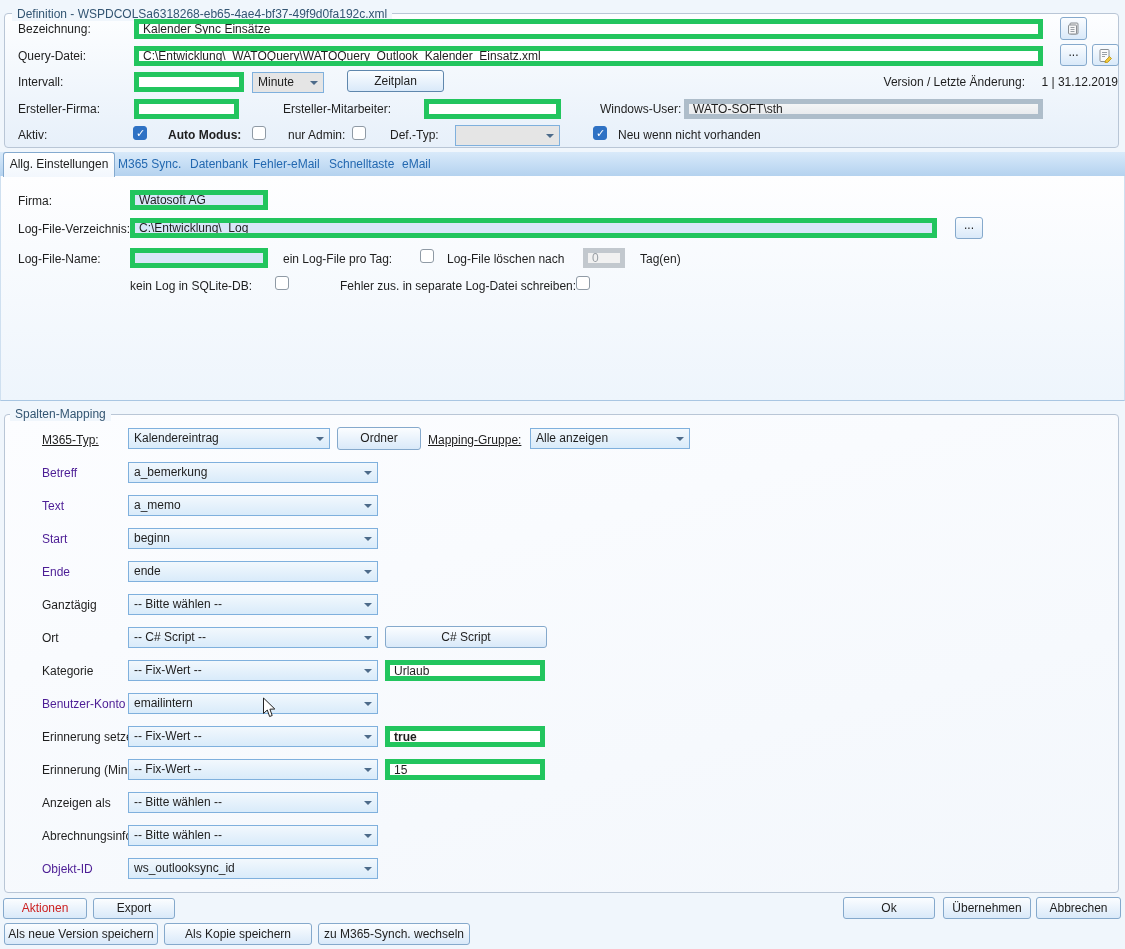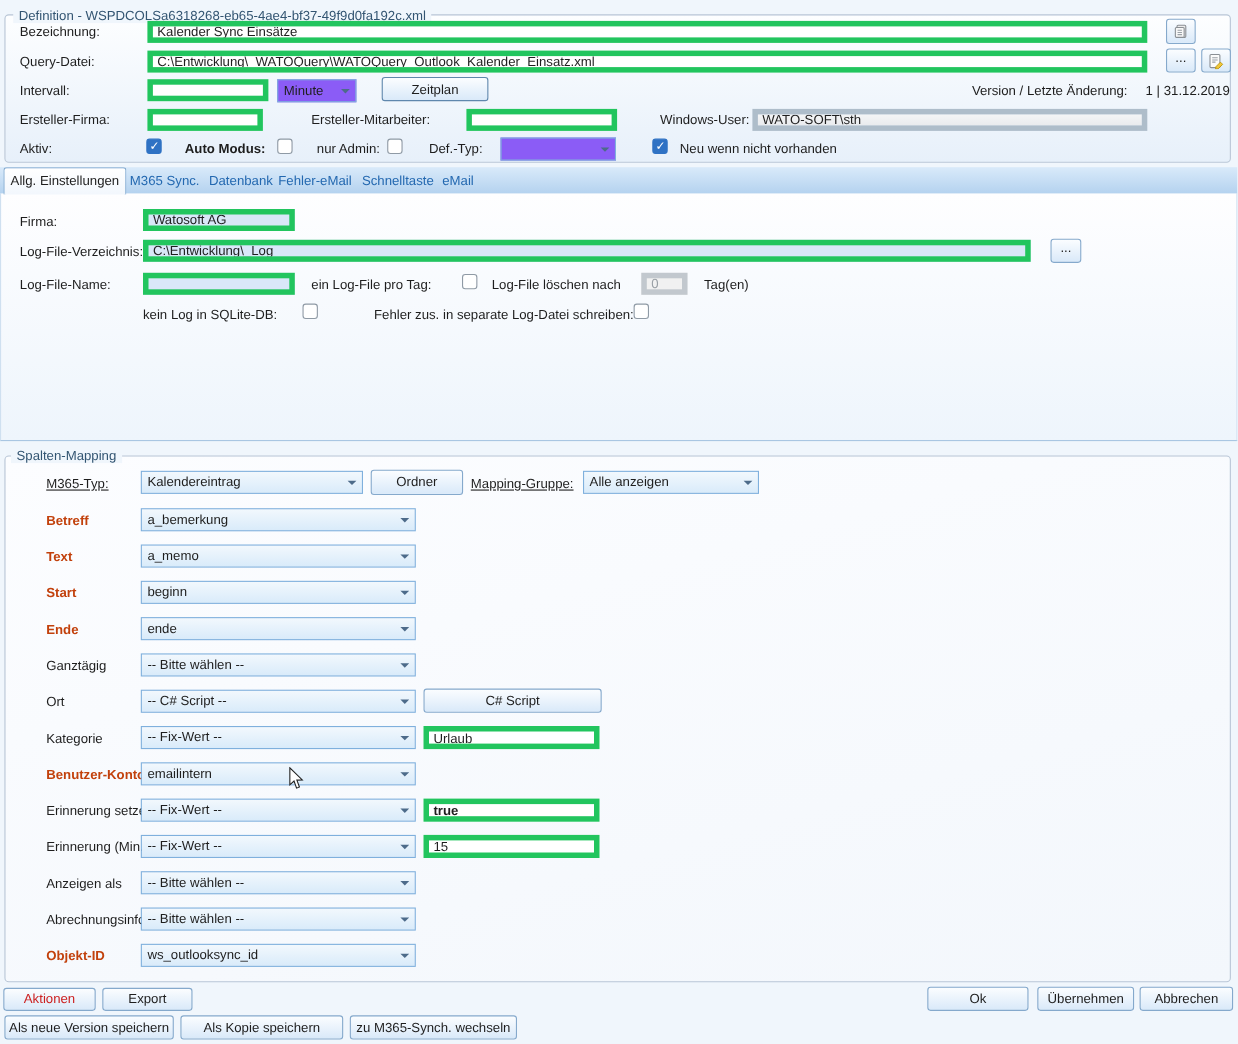--- a/index.html
+++ b/index.html
@@ -1,34 +1,34 @@
 <!DOCTYPE html>
 <html><head>
 <meta charset="utf-8">
 <style>
   * { margin:0; padding:0; box-sizing:border-box; }
   html,body { width:1125px; height:949px; }
   body { position:relative; background:#f0f6fc; font-family:"Liberation Sans",sans-serif; font-size:12px; color:#1e1e1e; overflow:hidden; }
   .abs { position:absolute; }
   .lbl { position:absolute; white-space:nowrap; }
-  .red { color:#c2410c;font-weight:bold; }
+  .red { color:#4c1d95; }
   .ul  { text-decoration:underline; }
   .gb { position:absolute; border:1px solid #b9c6d6; border-radius:4px; }
   #def-box { left:4px; top:13px; width:1115px; height:135px; background:linear-gradient(180deg,#fdfeff,#e7f0fa); }
   #map-box { left:4px; top:414px; width:1115px; height:479px; background:linear-gradient(165deg,#fcfdff,#f3f7fc); }
   .gb-title { position:absolute; padding:0 5px; background:#f0f6fc; color:#335572; white-space:nowrap; }
   .tb { position:absolute; height:20px; border:5px solid #22c55e; background:#fff; font:12px "Liberation Sans",sans-serif; padding:0 4px; color:#1e1e1e; }
   .tb.bluebg { background:#d9e7f8; }
   .tb.gray { background:linear-gradient(180deg,#f4f5f6,#e9ebee); border-color:#aebdca; }
   .tb.disabled { background:#f1f1f1; border-color:#c2c8ce; color:#9aa0a6; text-align:left; }
   .btn { position:absolute; height:22px; border:1px solid #85a9cc; border-radius:3px; background:linear-gradient(180deg,#fbfdff,#d9e9f9); text-align:center; line-height:20px; cursor:default; white-space:nowrap; }
   .btn.default { border-color:#5f87ad; }
   .btn.icon-btn { line-height:0; padding-top:3px; }
   .combo { position:absolute; height:21px; border:1px solid #7fb0dd; background:linear-gradient(180deg,#f2f8fd,#d9ebfa); padding:2px 18px 0 5px; white-space:nowrap; overflow:hidden; }
-  .combo.white { background:#8b5cf6; }
+  .combo.white { background:#e5e5e5; }
   .arw { position:absolute; right:5px; top:8px; width:0; height:0; border-left:4px solid transparent; border-right:4px solid transparent; border-top:4px solid #4d6b8a; }
   .cb { position:absolute; width:14px; height:14px; border:1px solid #8f9aa5; border-radius:3px; background:#fff; }
   .cb.checked { background:#2f72c4; border-color:#2f72c4; }
   .cb.checked::after { content:"\2713"; position:absolute; left:2px; top:0px; color:#fff; font-size:11px; line-height:13px; }
   #tabstrip { left:0; top:152px; width:1125px; height:24px; background:linear-gradient(180deg,#d9eafa,#b4d2ef); }
   #tabpanel { left:0; top:176px; width:1125px; height:225px; background:linear-gradient(180deg,#fefeff,#eef5fc); border-bottom:1px solid #a9c6e2; border-left:1px solid #cfe0f0; border-right:1px solid #cfe0f0; }
   .tab-active { position:absolute; left:3px; top:152px; width:112px; height:25px; background:linear-gradient(180deg,#ffffff,#f2f7fd); border:1px solid #84aacf; border-bottom:none; border-radius:3px 3px 0 0; text-align:center; line-height:23px; z-index:2; }
   .tab { position:absolute; top:157px; color:#2368b0; white-space:nowrap; cursor:default; }
   svg { display:inline-block; }
 </style>

